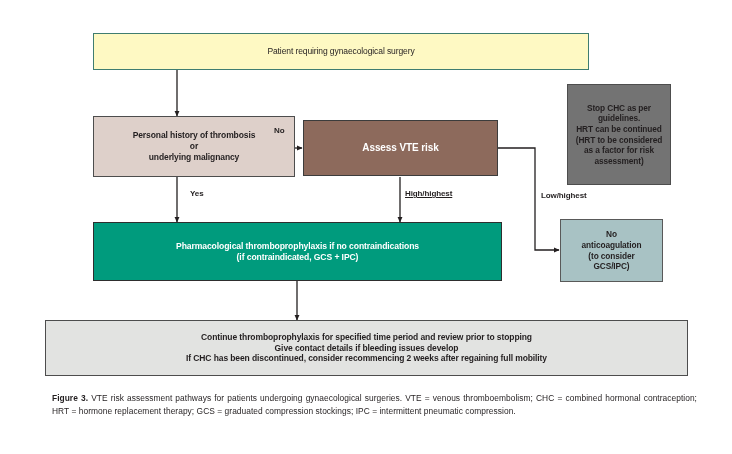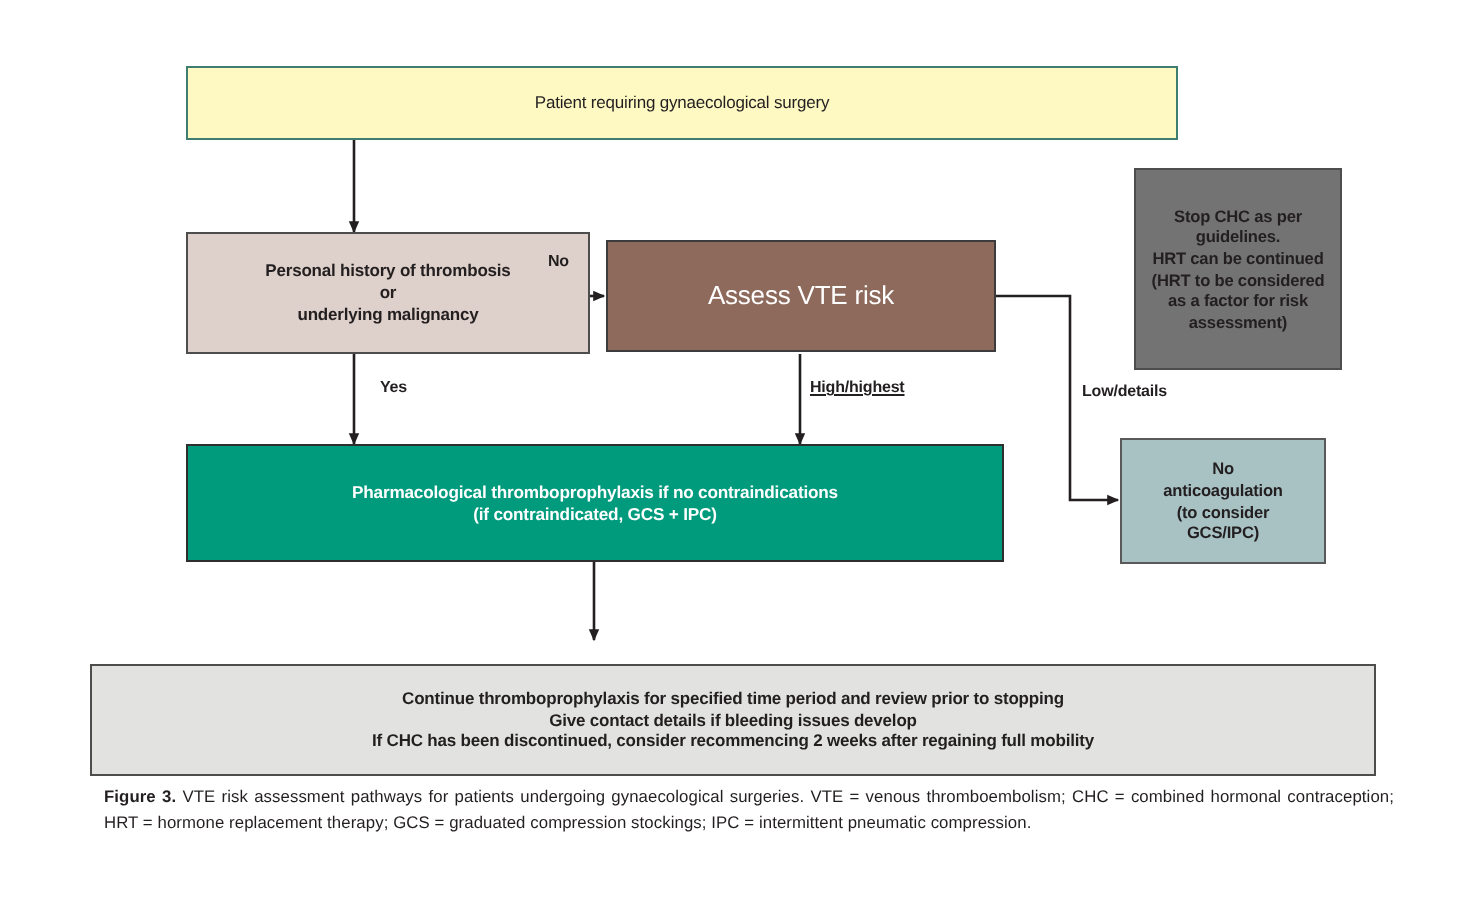--- a/index.html
+++ b/index.html
@@ -65,22 +65,22 @@
     background: #ded0ca;
     border: 1.6px solid #4d4d4d;
     color: #231f20;
     font-size: 8.5px;
     font-weight: 600;
   }
   .n-brown {
     background: #8d6a5c;
     border: 1.6px solid #3c3c3c;
     color: #ffffff;
-    font-size: 13px;
-    font-weight: 400;
+    font-size: 10px;
+    font-weight: 700;
   }
   .n-salmon {
     background: #737373;
     border: 1.8px solid #4d4d4d;
     color: #231f20;
     font-size: 8.3px;
     font-weight: 700;
   }
   .n-teal {
     background: #009b7d;
@@ -183,33 +183,33 @@
 (if contraindicated, GCS + IPC)</span>
     </div>
 
     <div class="node n-bluegray" style="left:560px; top:219px; width:103px; height:63px;">
       <span class="txt">No
 anticoagulation
 (to consider
 GCS/IPC)</span>
     </div>
 
-    <div class="node n-gray" style="left:45px; top:332px; width:643px; height:56px;">
+    <div class="node n-gray" style="left:45px; top:320px; width:643px; height:56px;">
       <span class="txt">Continue thromboprophylaxis for specified time period and review prior to stopping
 Give contact details if bleeding issues develop
 If CHC has been discontinued, consider recommencing 2 weeks after regaining full mobility</span>
     </div>
 
     <div class="edge-label" style="left:274px; top:126px;">No</div>
 
     <div class="edge-label" style="left:190px; top:189px;">Yes</div>
 
     <div class="edge-label" style="left:405px; top:189px;text-decoration:underline;">High/highest</div>
 
-    <div class="edge-label" style="left:541px; top:191px;">Low/details</div>
+    <div class="edge-label" style="left:541px; top:191px;">Low/highest</div>
 
   </div>
 
   <div id="caption">
     <span class="figlabel">Figure 3.</span><span> VTE risk assessment pathways for patients undergoing gynaecological surgeries. VTE = venous thromboembolism; CHC = combined hormonal contraception; HRT = hormone replacement therapy; GCS = graduated compression stockings; IPC = intermittent pneumatic compression.</span>
   </div>
 
 </div>
 
 </body></html>

